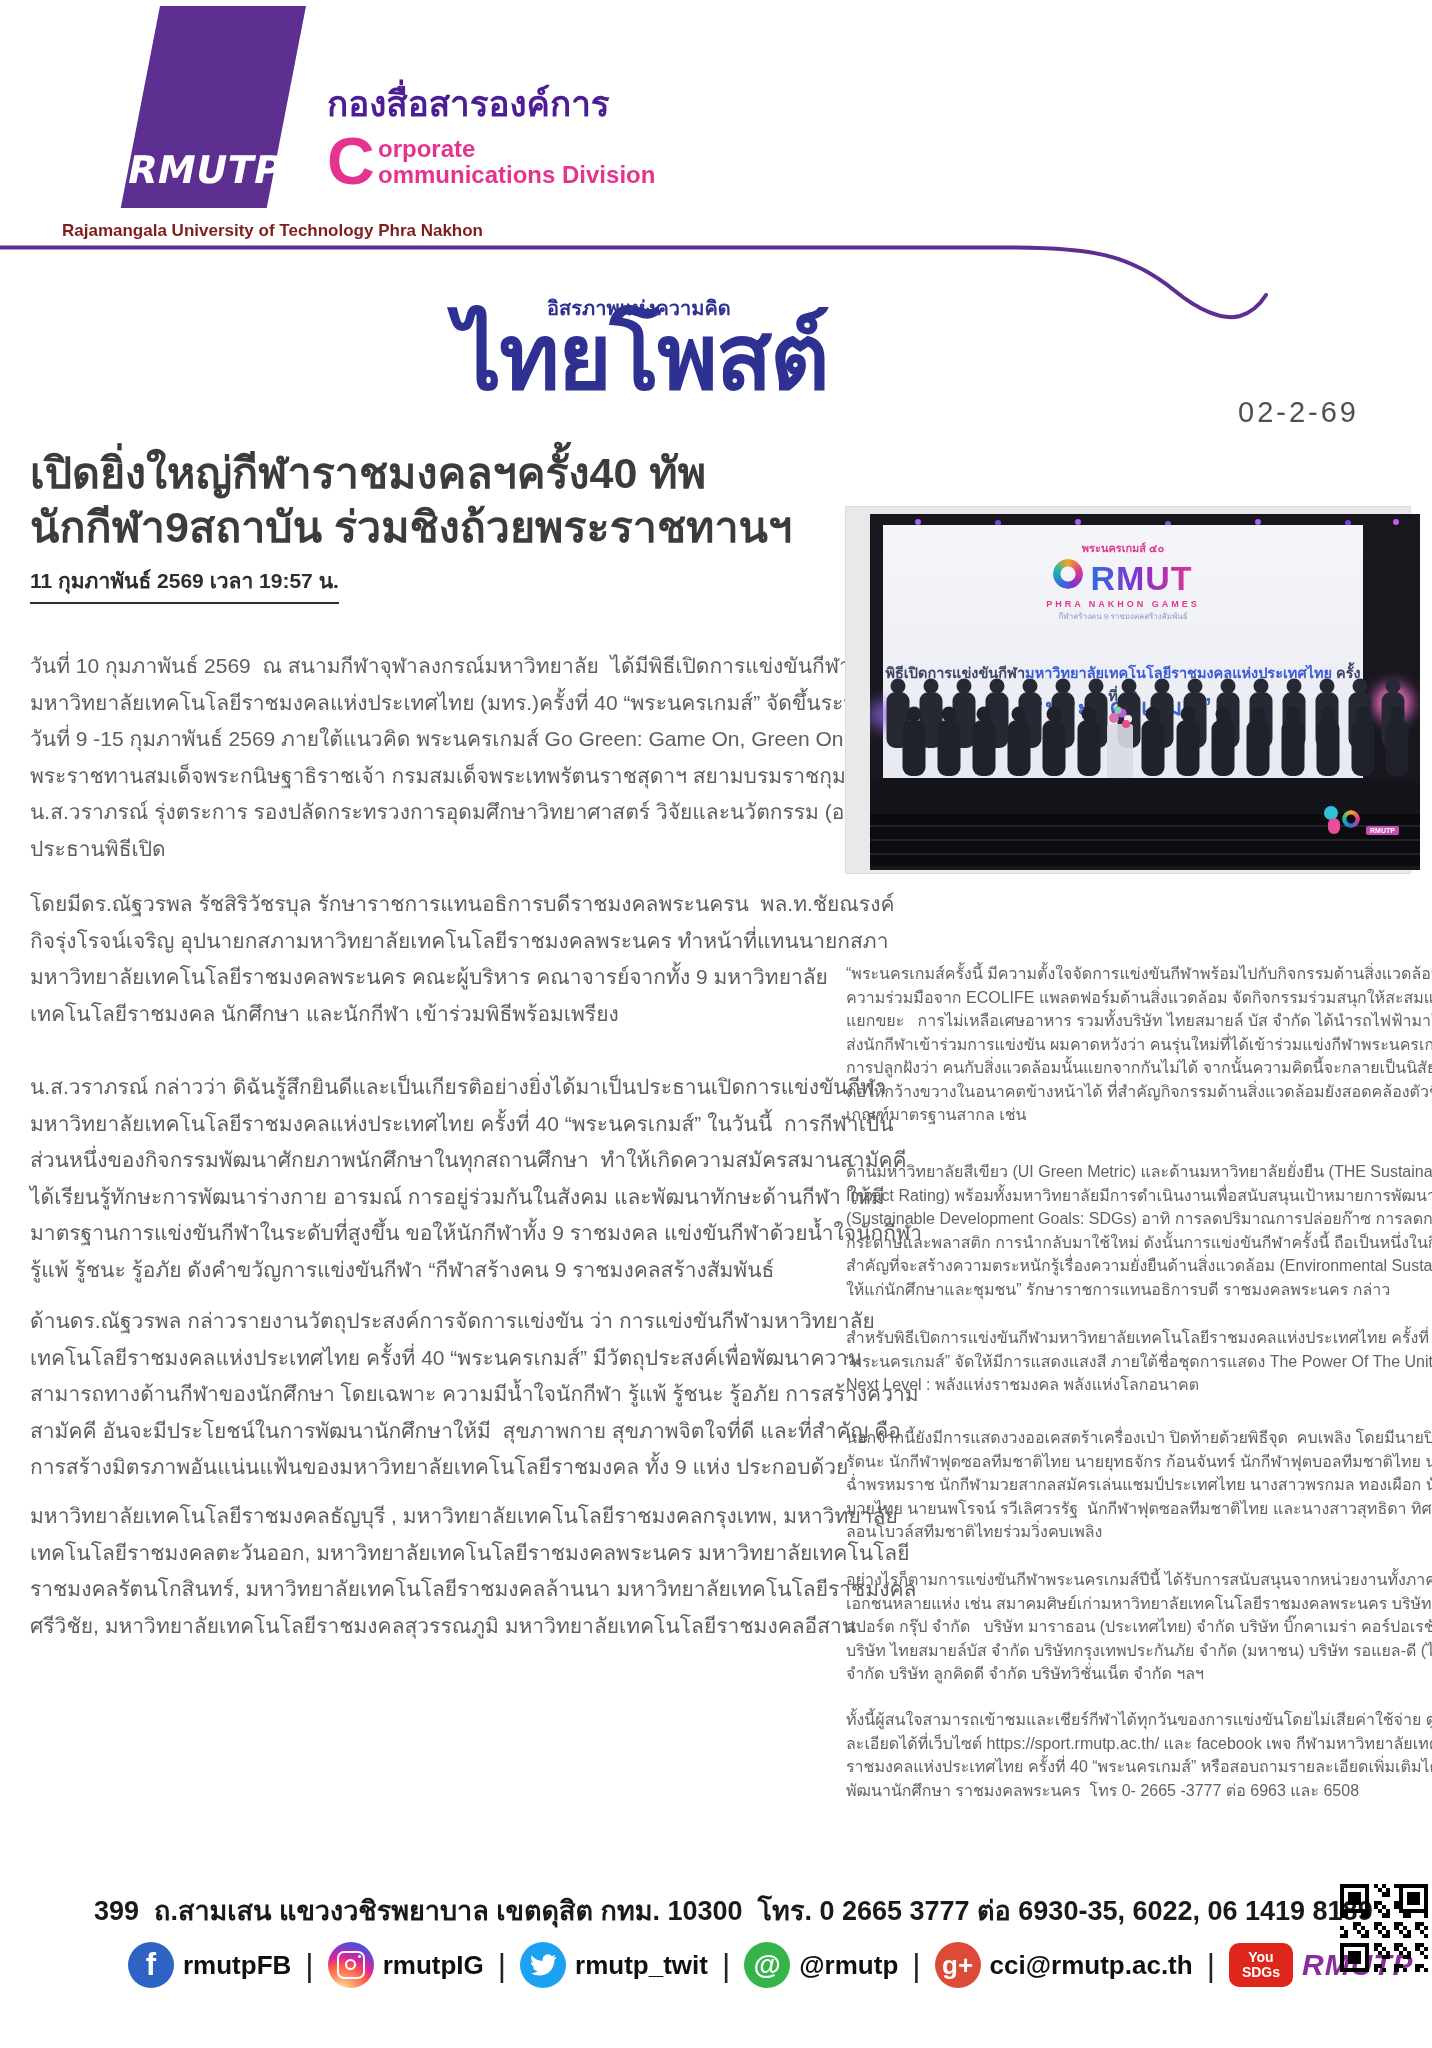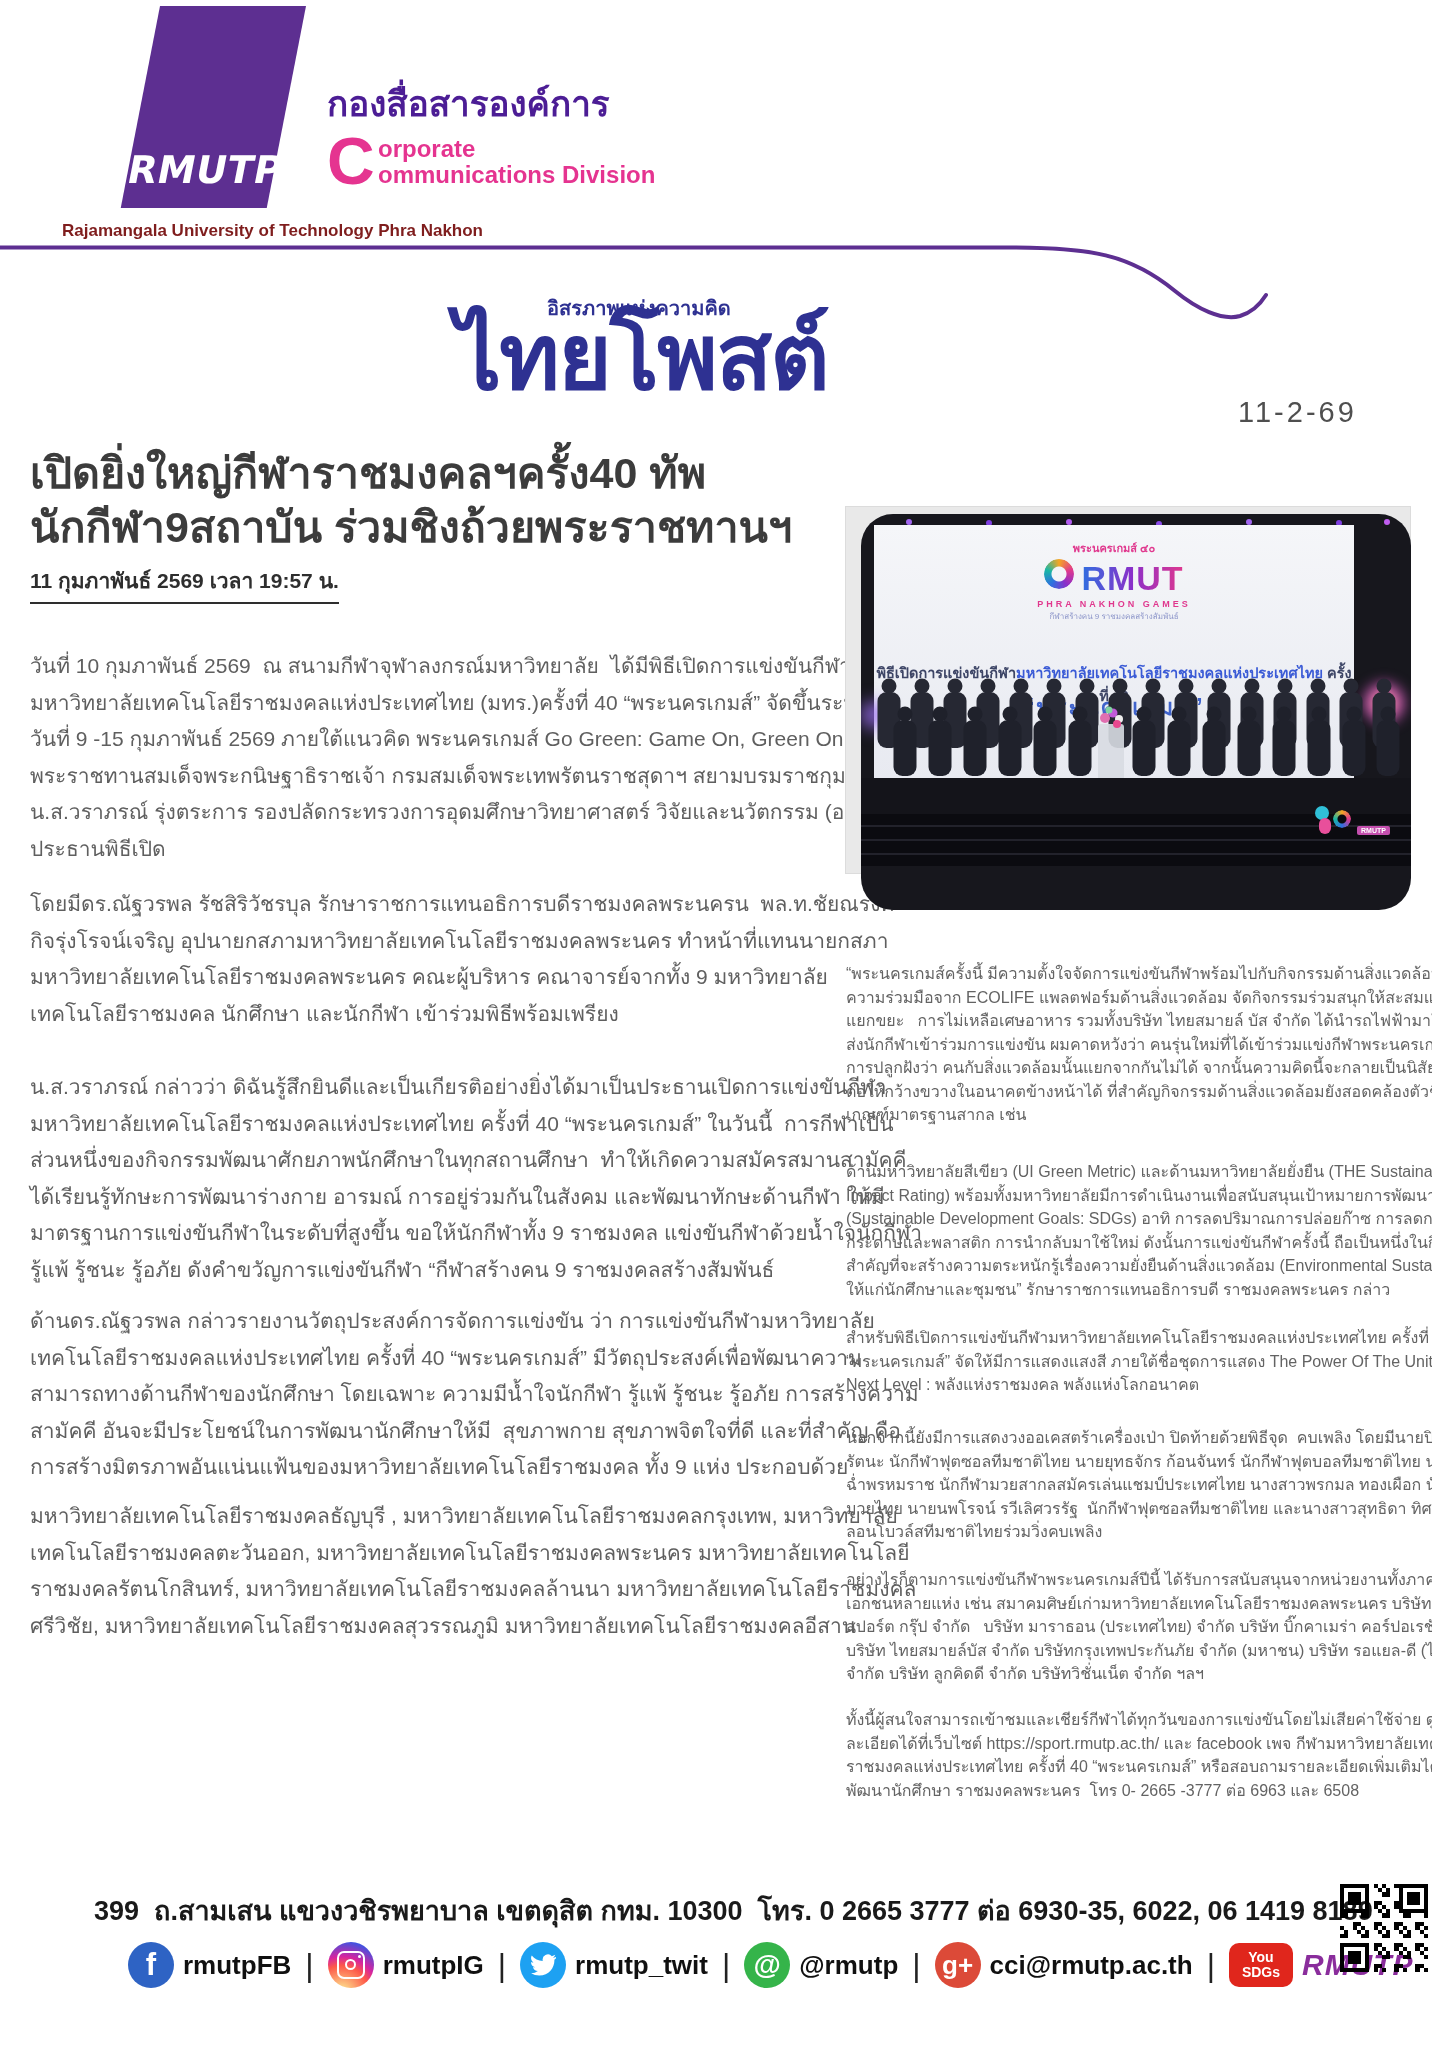--- a/index.html
+++ b/index.html
@@ -27,21 +27,21 @@
   
   .headline{position:absolute;left:30px;top:446px;font-size:43px;font-weight:600;line-height:54px;
             color:#3c3c3c;white-space:pre;}
   .dateline{position:absolute;left:30px;top:564px;font-size:21px;font-weight:700;color:#2e2e2e;
             border-bottom:2.5px solid #2e2e2e;padding-bottom:5px;}
   .lp{position:absolute;left:30px;width:824px;font-size:21px;line-height:36.5px;color:#5f5f5f;white-space:pre;}
   .rp{position:absolute;left:846px;width:580px;font-size:16px;line-height:23.5px;color:#636363;white-space:pre;}
 
   
   .photo{position:absolute;left:845px;top:506px;width:566px;height:368px;background:#e9e9e9;border:1px solid #dcdcdc;box-sizing:border-box;}
-  .photo-inner{position:absolute;left:15px;top:7px;width:550px;height:396px;background:#17171d;overflow:hidden;border-radius:32px;}
+  .photo-inner{position:absolute;left:24px;top:7px;width:550px;height:356px;background:#17171d;overflow:hidden;}
   .screen{position:absolute;left:13px;top:11px;width:480px;height:253px;background:linear-gradient(#f5f6f9,#e8eaf1);}
   .slogo{position:absolute;left:0;right:0;top:14px;text-align:center;}
   .slogo-top{font-size:11px;font-weight:700;color:#e0388e;}
   .slogo-row{display:flex;justify-content:center;gap:7px;margin-top:2px;}
   .ring{width:30px;height:30px;border-radius:50%;
         background:conic-gradient(#f5a623,#e0388e,#8b2fc9,#2f6fe0,#19b7a5,#f5a623);
         -webkit-mask:radial-gradient(circle,transparent 7px,#000 8px);mask:radial-gradient(circle,transparent 7px,#000 8px);}
   .rmut-grad{font-size:34px;font-weight:900;letter-spacing:1px;
         background:linear-gradient(90deg,#2f6fe0,#8b2fc9,#e0388e);-webkit-background-clip:text;background-clip:text;color:transparent;}
   .slogo-sub{font-size:9px;font-weight:700;letter-spacing:3px;color:#e0388e;margin-top:1px;}
@@ -101,21 +101,21 @@
   <div class="univ">Rajamangala University of Technology Phra Nakhon</div>
 
   <svg class="swoosh" viewBox="0 0 1432 340">
     <path d="M0 247.5 L1010 247.5 C1090 247.5 1130 254 1175 291 C1197 309 1222 321 1240 316 C1253 312 1261 303 1266 295" fill="none" stroke="#5d2f91" stroke-width="4" stroke-linecap="round"></path>
   </svg>
 
   <div class="masthead">
     <div class="mast-tagline">อิสรภาพแห่งความคิด</div>
     <div class="mast-name">ไทยโพสต์</div>
   </div>
-  <div class="clip-date">11-2-69</div>
+  <div class="clip-date">02-2-69</div>
 
   <div class="headline">เปิดยิ่งใหญ่กีฬาราชมงคลฯครั้ง40 ทัพ
 นักกีฬา9สถาบัน ร่วมชิงถ้วยพระราชทานฯ</div>
   <div class="dateline">11 กุมภาพันธ์ 2569 เวลา 19:57 น.</div>
 
   <div class="lp" style="top:648px">วันที่ 10 กุมภาพันธ์ 2569  ณ สนามกีฬาจุฬาลงกรณ์มหาวิทยาลัย  ได้มีพิธีเปิดการแข่งขันกีฬา
 มหาวิทยาลัยเทคโนโลยีราชมงคลแห่งประเทศไทย (มทร.)ครั้งที่ 40 “พระนครเกมส์” จัดขึ้นระหว่าง
 วันที่ 9 -15 กุมภาพันธ์ 2569 ภายใต้แนวคิด พระนครเกมส์ Go Green: Game On, Green On. ชิงถ้วย
 พระราชทานสมเด็จพระกนิษฐาธิราชเจ้า กรมสมเด็จพระเทพรัตนราชสุดาฯ สยามบรมราชกุมารี
 น.ส.วราภรณ์ รุ่งตระการ รองปลัดกระทรวงการอุดมศึกษาวิทยาศาสตร์ วิจัยและนวัตกรรม (อว.) เป็น

